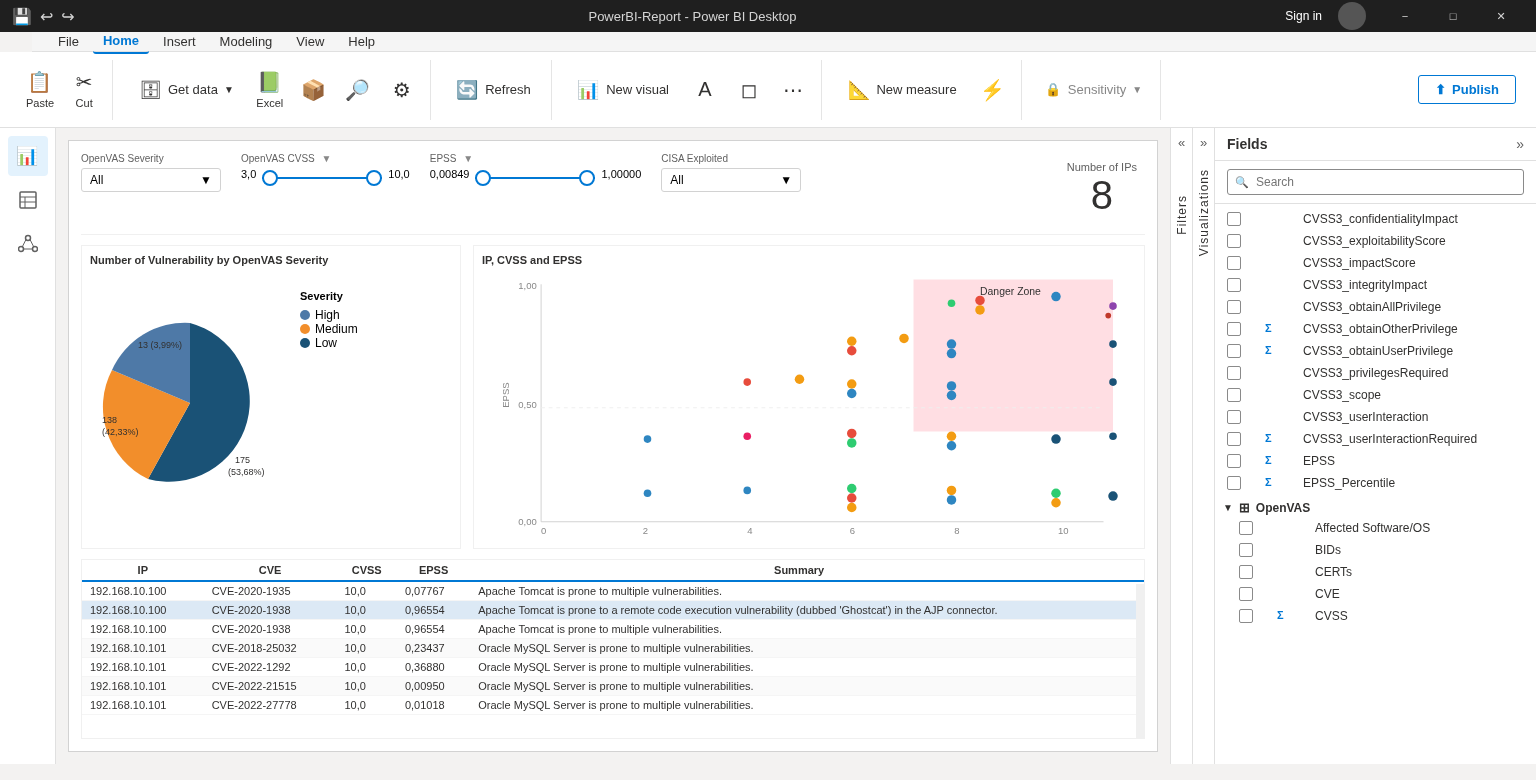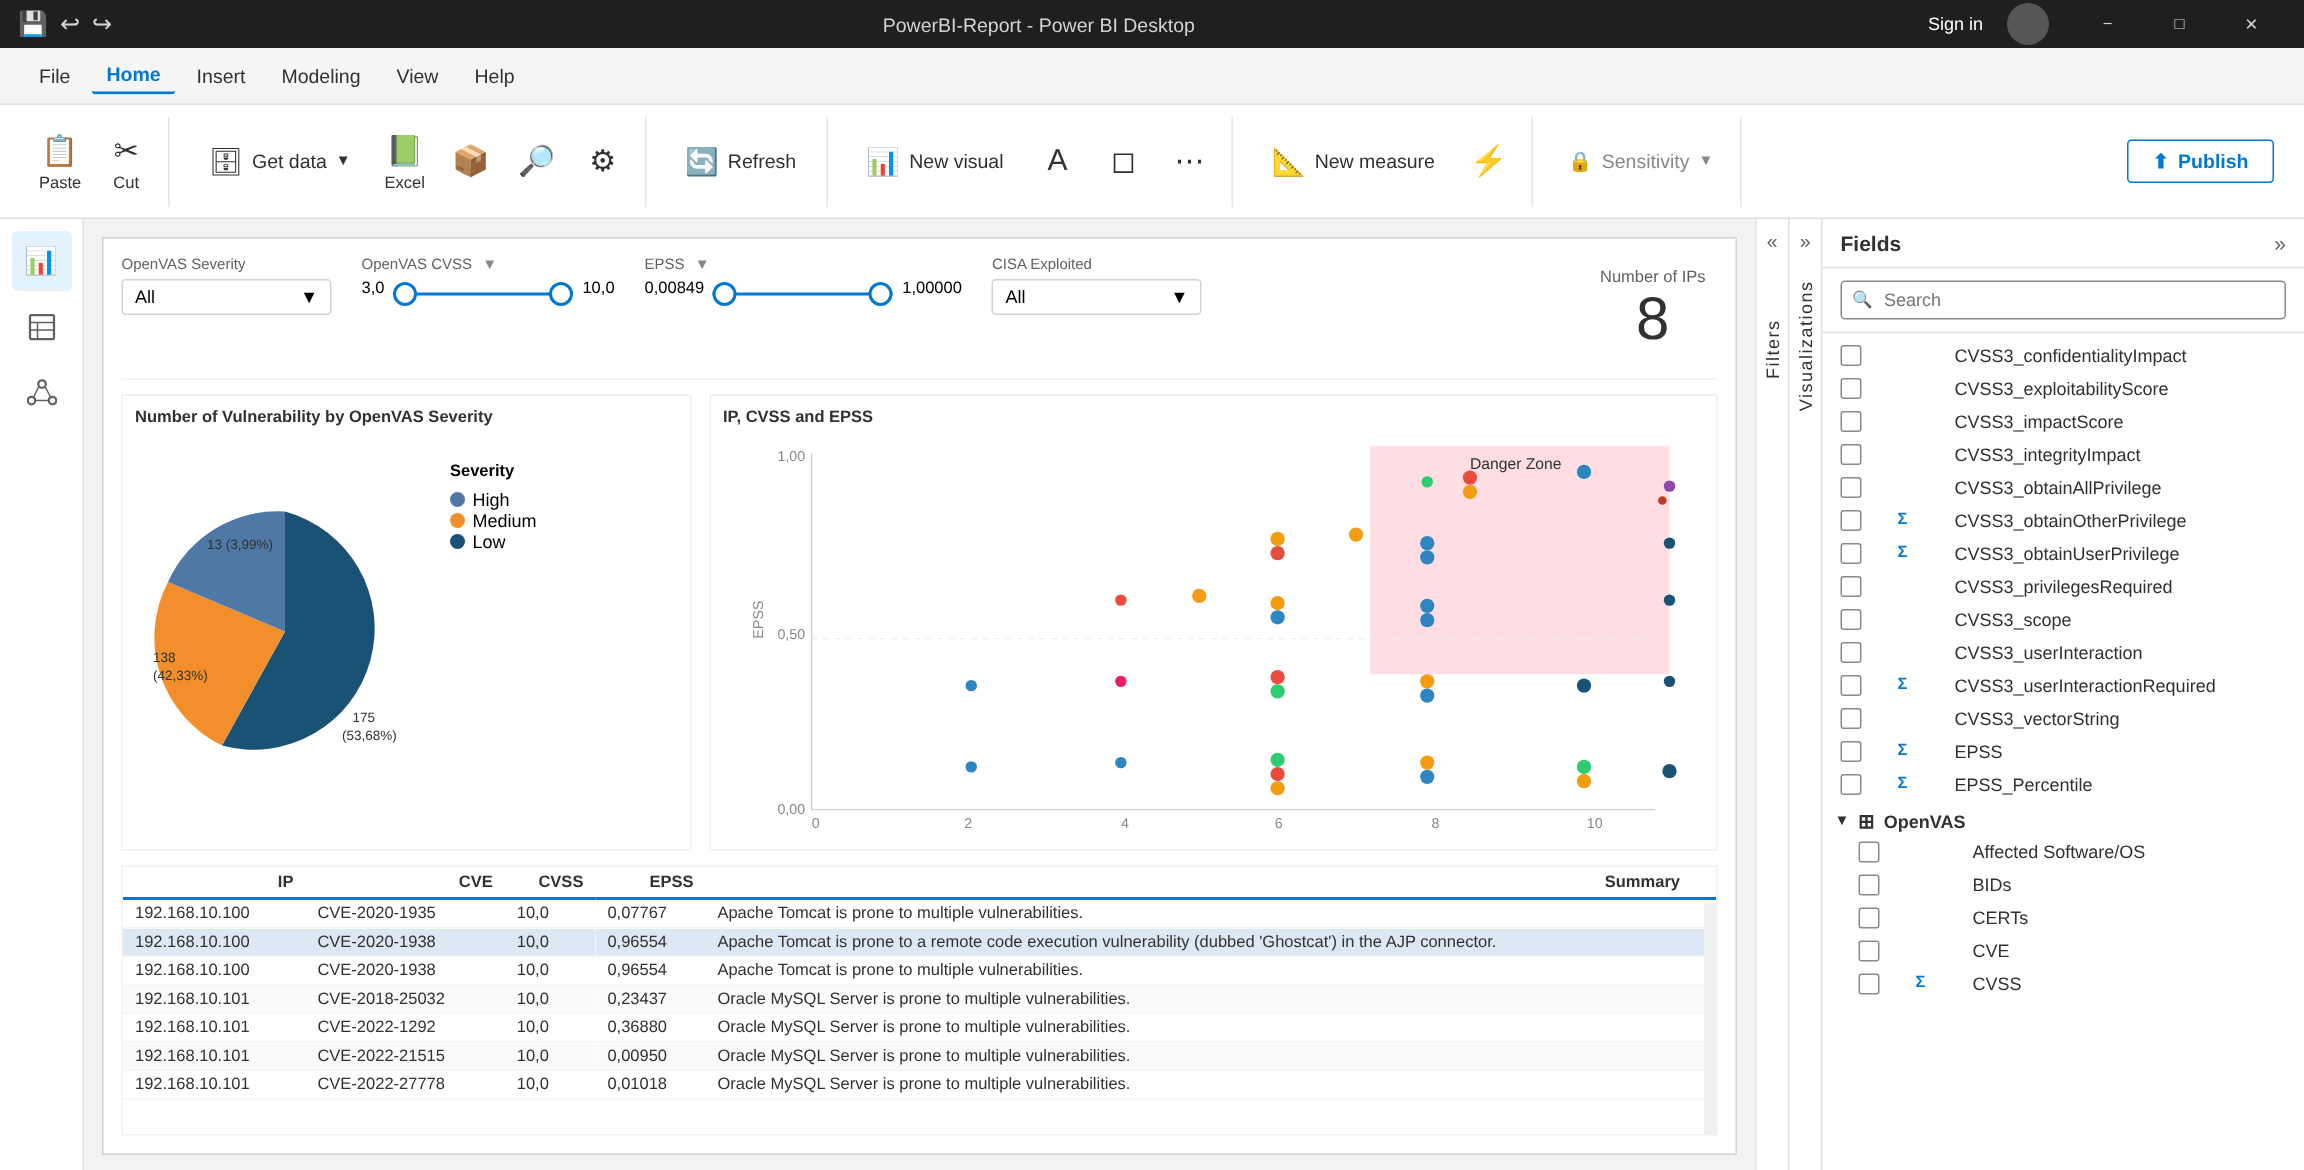--- a/index.html
+++ b/index.html
@@ -17,27 +17,28 @@
     }
     .title-bar-left { display: flex; align-items: center; gap: 8px; }
     .title-bar-center { font-size: 13px; color: #d4d4d4; margin-left: 25px; }
     .title-bar-right { display: flex; align-items: center; gap: 16px; font-size: 12px; color: white; }
     .title-icon { font-size: 16px; cursor: pointer; color: #d4d4d4; }
     .window-controls { display: flex; gap: 2px; }
     .win-btn { width: 46px; height: 32px; display: flex; align-items: center; justify-content: center; cursor: pointer; font-size: 11px; color: #d4d4d4; }
 
     
     .menu-bar {
-      height: 38px;
+      height: 20px;
       background: #f5f5f5;
       display: flex;
       align-items: center;
       padding: 0 16px;
       gap: 4px;
       border-bottom: 1px solid #e0e0e0;
+      margin-left: 32px;
     }
     .menu-item {
       padding: 4px 10px;
       font-size: 13px;
       color: #323130;
       cursor: pointer;
       border-radius: 3px;
     }
     .menu-item.active {
       color: #0078d4;
@@ -342,21 +343,21 @@
       height: 180px;
     }
     .data-table {
       width: 100%;
       border-collapse: collapse;
       font-size: 11px;
     }
     .data-table th {
       background: white;
       padding: 4px 8px;
-      text-align: right;
+      text-align: center;
       font-weight: 600;
       color: #323130;
       border-bottom: 2px solid #0078d4;
       position: sticky;
       top: 0;
       white-space: nowrap;
     }
     .data-table td {
       padding: 3px 8px;
       color: #323130;
@@ -883,25 +884,20 @@
     <span class="field-table-icon"></span>
     <span>CVSS3_userInteraction</span>
   </div>
               <div class="field-item">
     <div class="field-checkbox"></div>
     <span class="field-sigma">Σ</span>
     <span>CVSS3_userInteractionRequired</span>
   </div>
               <div class="field-item">
     <div class="field-checkbox"></div>
-    <span class="field-table-icon"></span>
-    <span>CVSS3_vectorString</span>
-  </div>
-              <div class="field-item">
-    <div class="field-checkbox"></div>
     <span class="field-sigma">Σ</span>
     <span>EPSS</span>
   </div>
               <div class="field-item">
     <div class="field-checkbox"></div>
     <span class="field-sigma">Σ</span>
     <span>EPSS_Percentile</span>
   </div>
               <div class="field-group">
   <span class="field-group-arrow">▼</span>

